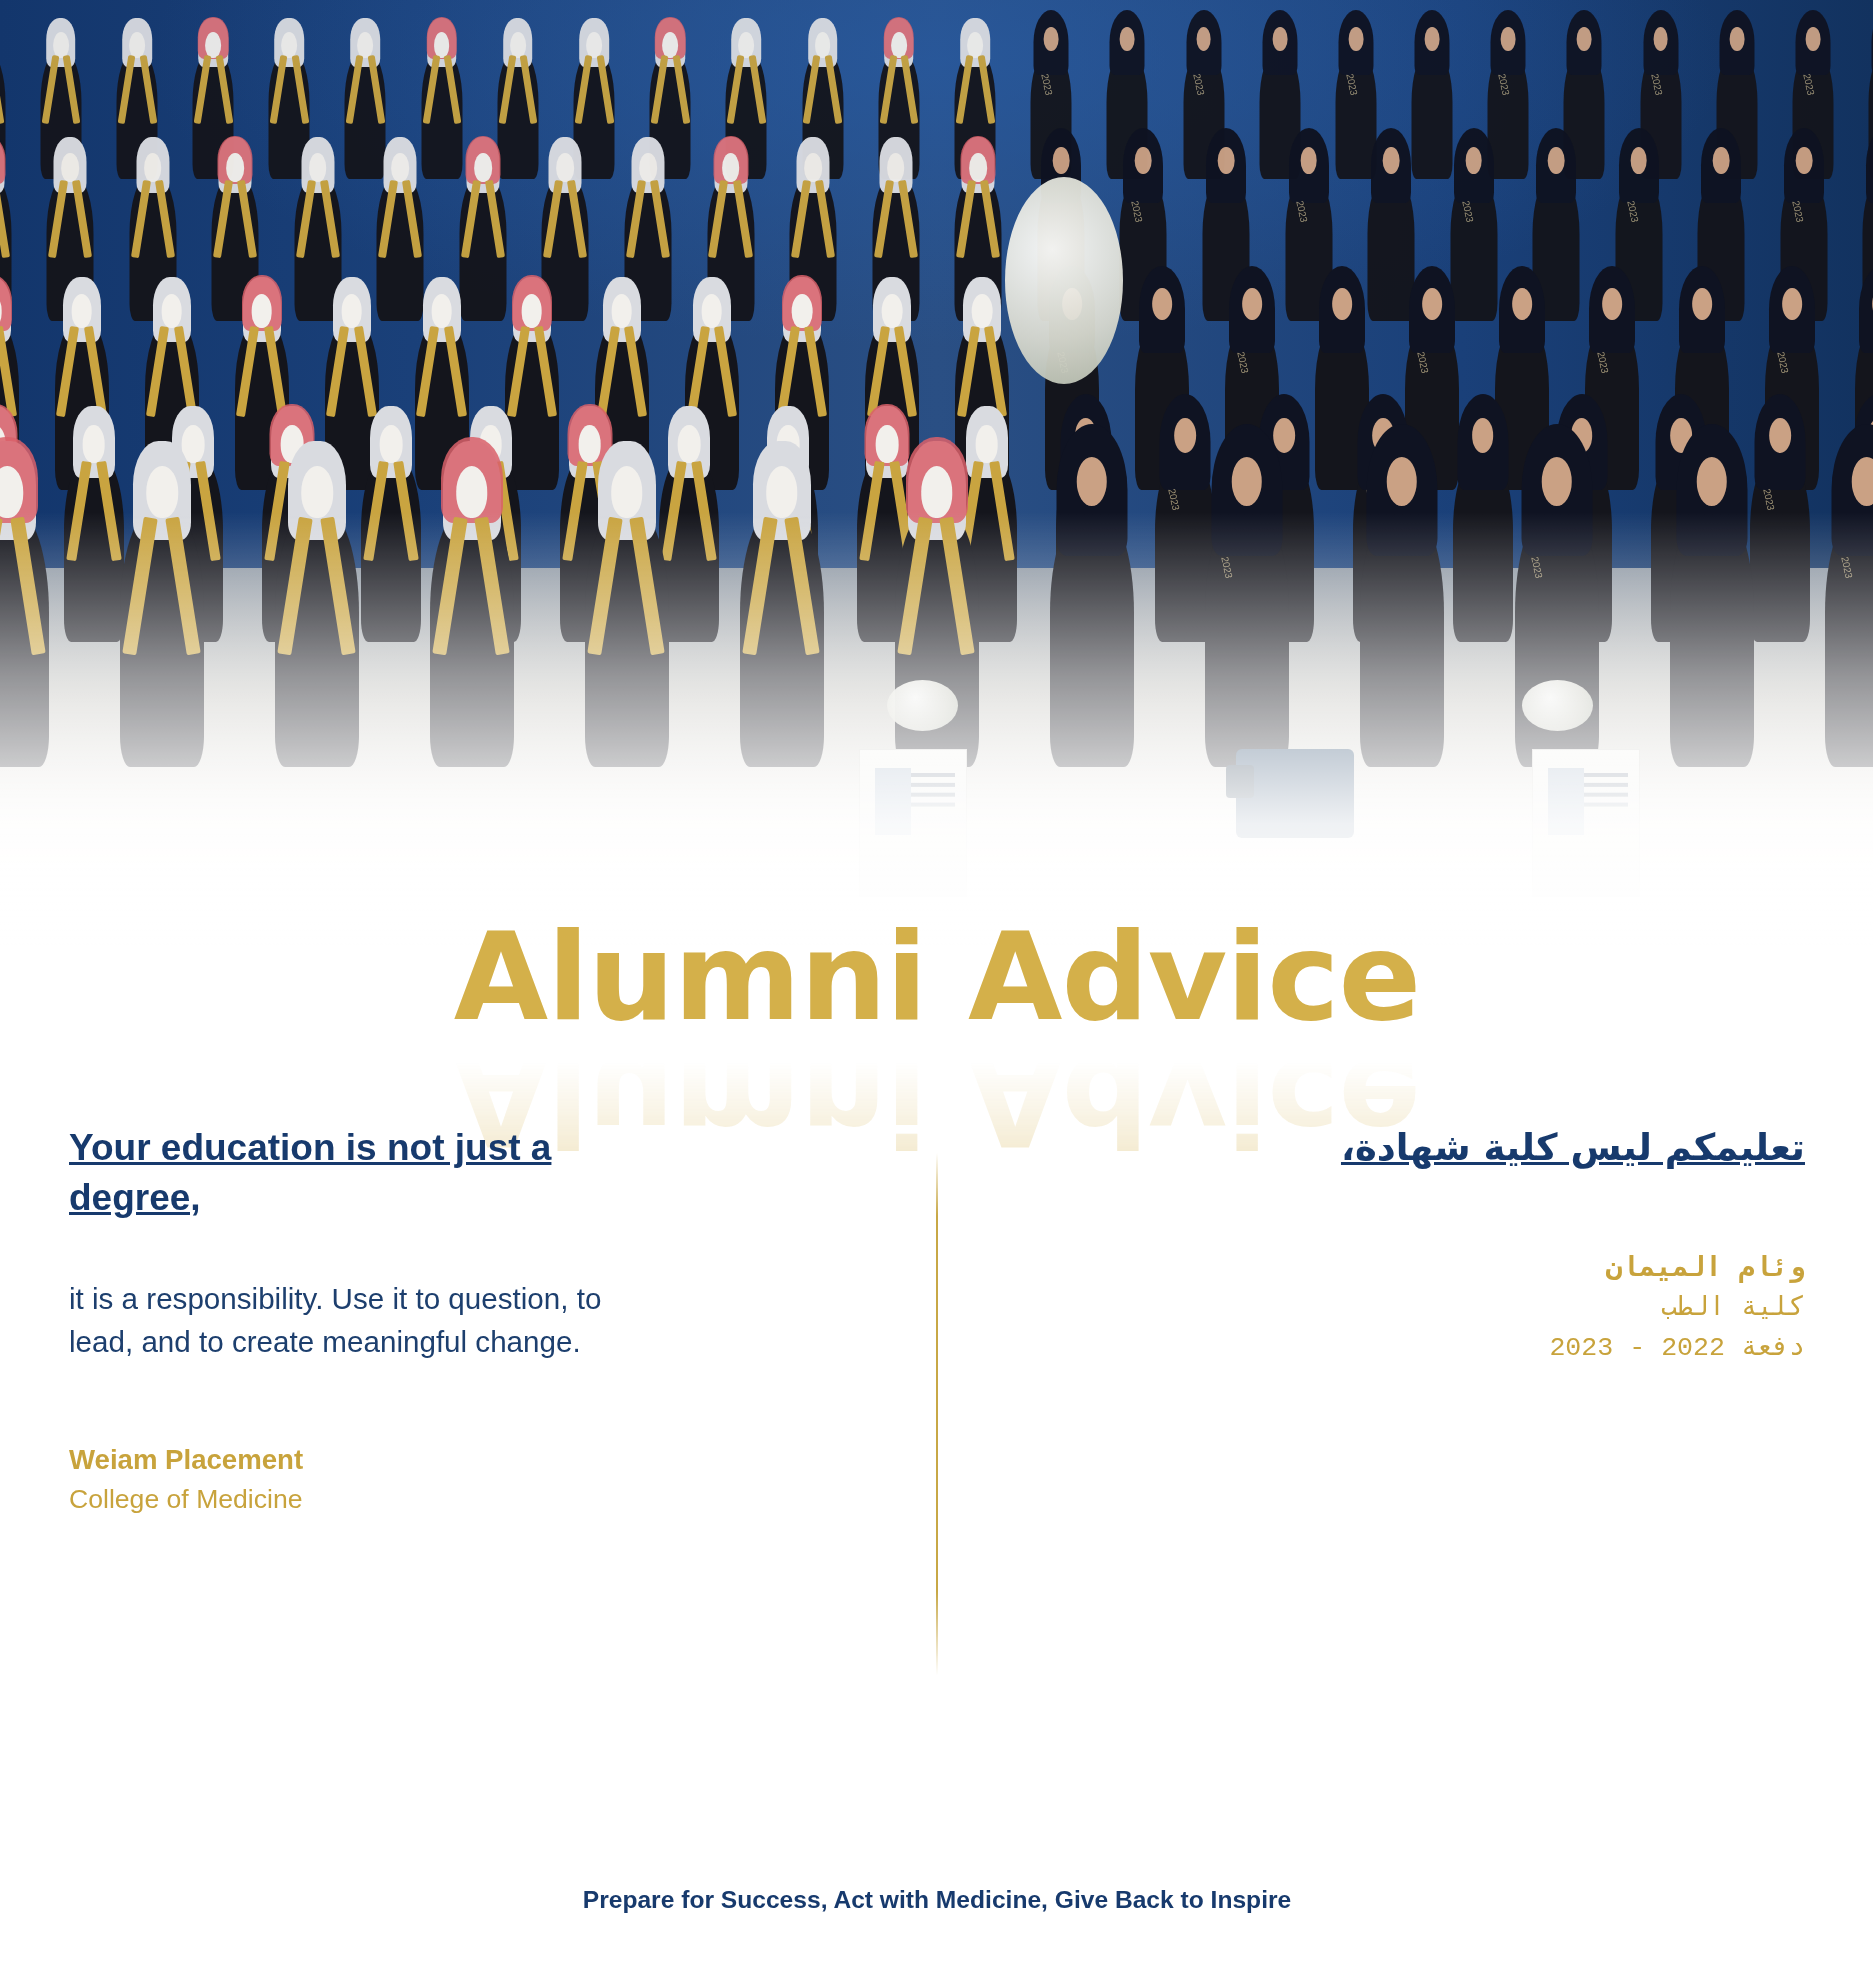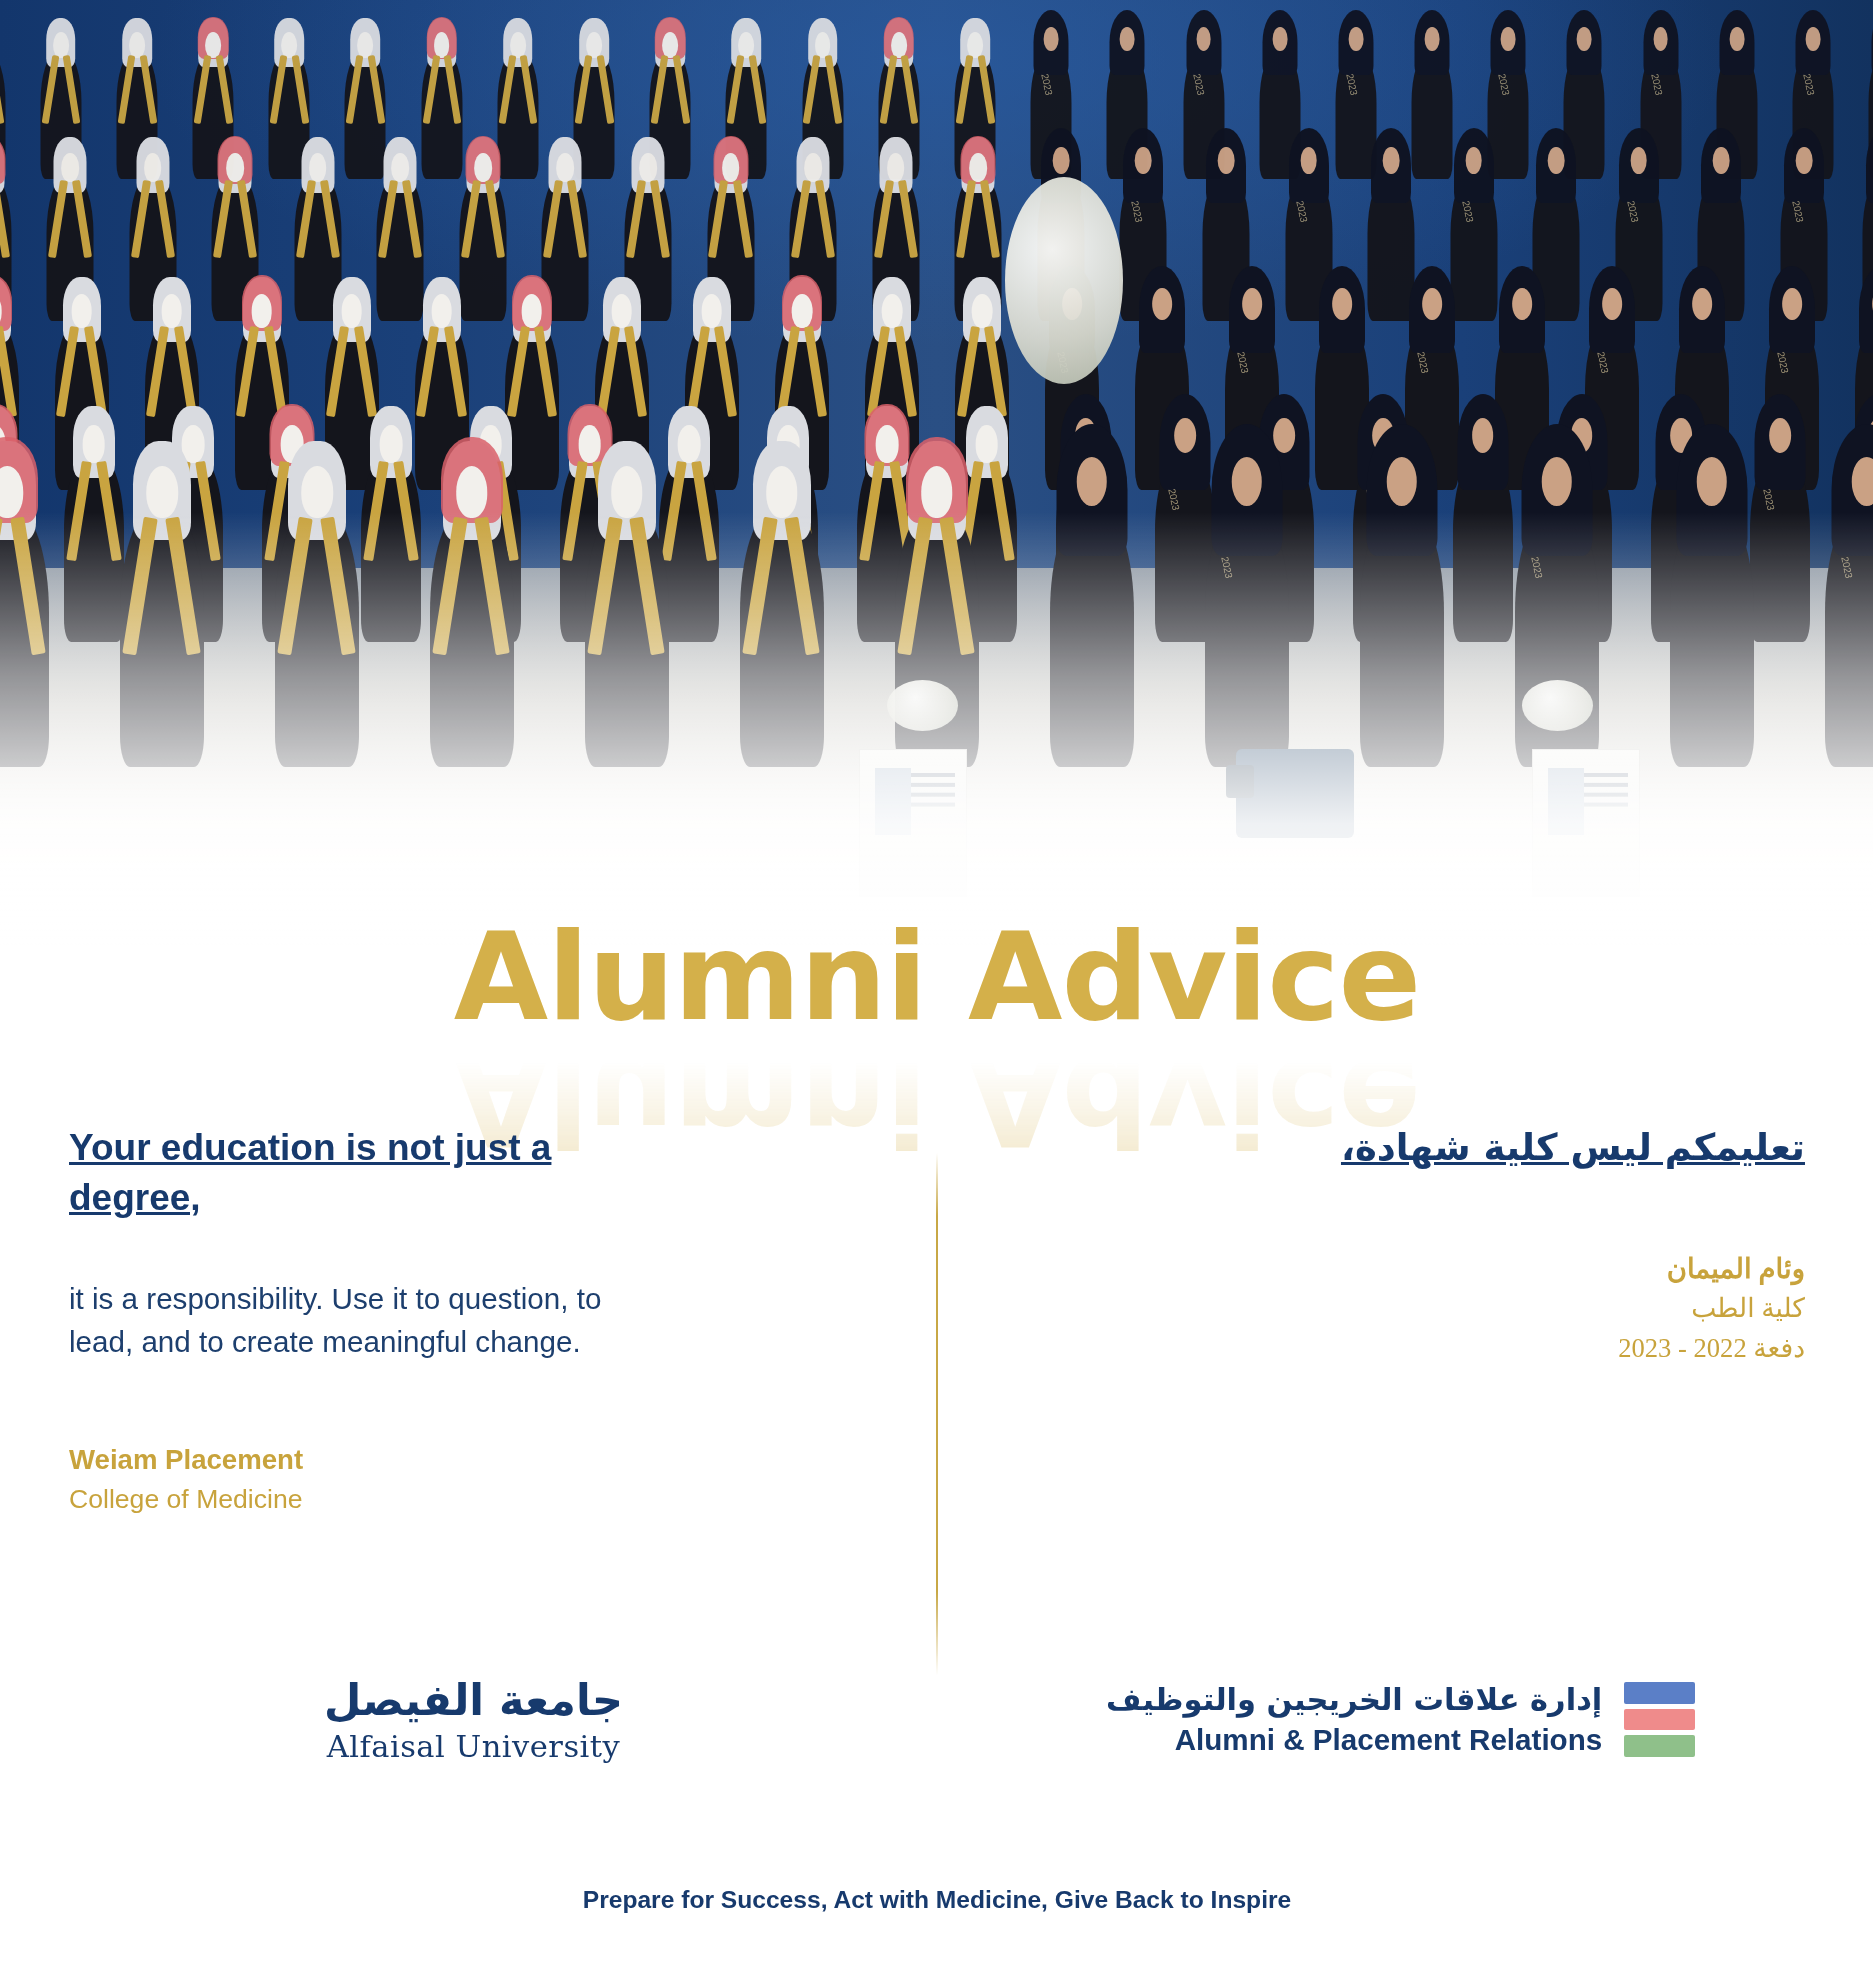--- a/index.html
+++ b/index.html
@@ -141,21 +141,21 @@
   }
   .paragraph.ar { max-width: 100%; margin-left: 0; font-family: "DejaVu Sans", sans-serif; font-size: 28.6px; }
 
   .attrib { margin-top: 75px; }
   .att-name {
     color: #c8a33c; font-size: 27.6px; font-weight: bold; line-height: 1.5;
   }
   .att-line {
     color: #c8a33c; font-size: 26.6px; line-height: 1.5; font-weight: 400;
   }
-  .ar .att-name, .ar .att-line { font-family: Liberation Serif, serif; }
+  .ar .att-name, .ar .att-line { font-family: Liberation Mono, monospace; }
 
   
   .logos {
     position: absolute; left: 0; top: 1675px; width: 100%;
     display: flex; padding: 0 69px;
   }
   .logo-left { width: 877px; display: flex; justify-content: center; padding-right: 59px;}
   .logo-right { width: 877px; display: flex; justify-content: center; padding-left: 59px; align-items: center; gap: 21.7px;}
 
   .af-logo { text-align: center; color: #173a6d; }
@@ -910,36 +910,17 @@
     <div class="col-ar ar">
       <div class="headline ar">تعليمكم ليس كلية شهادة،</div>
       <div class="attrib">
         <div class="att-name">وئام الميمان</div>
         <div class="att-line">كلية الطب</div>
         <div class="att-line">دفعة 2022 - 2023</div>
       </div>
     </div>
   </div>
 
-  <div class="logos">
-    <div class="logo-left">
-      <div class="af-logo">
-        <div class="af-ar">جامعة الفيصل</div>
-        <div class="af-en">Alfaisal University</div>
-      </div>
-    </div>
-    <div class="logo-right">
-      <div class="apr-text">
-        <div class="apr-ar">إدارة علاقات الخريجين والتوظيف</div>
-        <div class="apr-en">Alumni &amp; Placement Relations</div>
-      </div>
-      <div class="apr-mark">
-        <span class="bar-blue"></span>
-        <span class="bar-red"></span>
-        <span class="bar-green"></span>
-      </div>
-    </div>
-  </div>
 
   <div class="footer">Prepare for Success, Act with Medicine, Give Back to Inspire</div>
 
 </div>
 
 
 </body></html>

